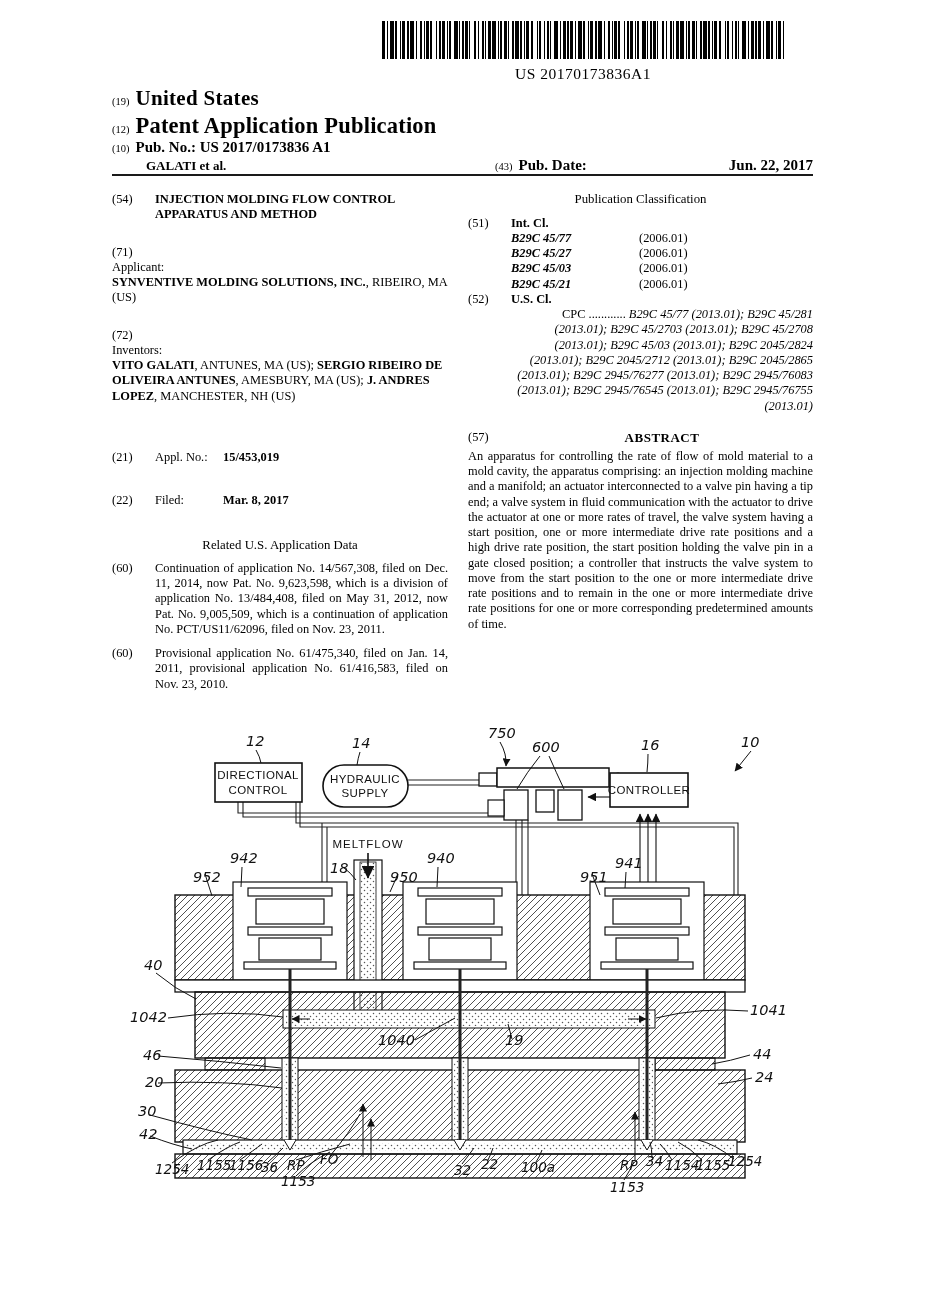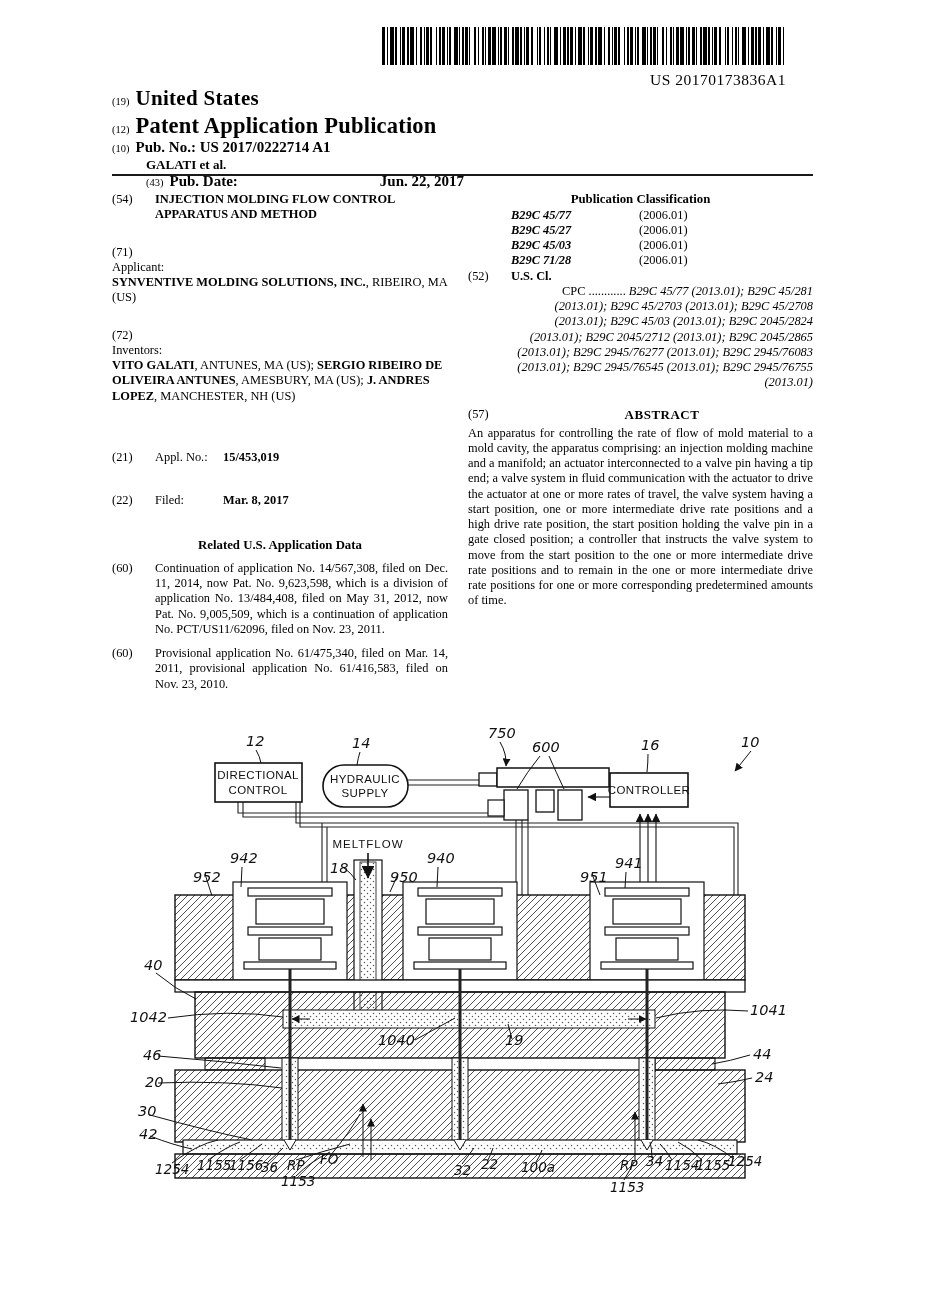--- a/index.html
+++ b/index.html
@@ -2,48 +2,48 @@
 <html><head>
 <meta charset="utf-8">
 <style>
   * { margin:0; padding:0; box-sizing:border-box; }
   html,body { background:#fff; }
   .page {
     position:relative; width:925px; height:1309px; background:#fff;
     font-family:"Liberation Serif", serif; color:#000; overflow:hidden;
   }
   
-  .barcode-wrap { position:absolute; left:380px; top:26px; width:406px; text-align:right; }
+  .barcode-wrap { position:absolute; left:380px; top:20px; width:406px; text-align:center; }
   .barcode-caption { font-size:15.5px; letter-spacing:0.5px; margin-top:1px; }
   
   .hdr { position:absolute; left:112px; top:86px; width:701px; }
   .hdr-row { display:flex; align-items:baseline; }
   .code-sm { font-size:10.5px; margin-right:6px; white-space:nowrap; }
   .us-title { font-size:21px; font-weight:bold; letter-spacing:0.3px; }
   .pap-row { margin-top:2px; display:flex; justify-content:space-between; align-items:baseline;flex-direction:column; }
   .pap-title { font-size:22.5px; font-weight:bold; letter-spacing:0.2px; white-space:nowrap; }
   .pub-block { width:318px; }
   .pub-line { display:flex; align-items:baseline; font-size:15px; font-weight:bold; }
   .pub-line .code-sm { font-weight:normal; }
   .pub-line .grow { flex:1; }
-  .authors-row { margin-top:1px; display:flex; justify-content:space-between; align-items:baseline;flex-direction:column; }
+  .authors-row { margin-top:1px; display:flex; justify-content:space-between; align-items:baseline; }
   .authors { font-size:13px; font-weight:bold; margin-left:34px; }
   .hrule { position:absolute; left:112px; top:174px; width:701px; border-top:2.5px solid #1a1a1a; }
   
   .col { position:absolute; top:192px; font-size:12.4px; line-height:1.23; }
   .col-left  { left:112px; width:336px; }
   .col-right { left:468px; width:345px; }
   .row { display:flex; margin-bottom:0; }
   .code { width:43px; flex:none; font-size:12.4px; }
   .lbl  { width:68px; flex:none; }
   .content { flex:1; }
   .bold { font-weight:bold; }
   .title-text { font-weight:bold; }
   .sp-lg { margin-top:22px;flex-direction:column; }
-  .center-head { text-align:center; font-weight:bold; font-size:12.8px; }
+  .center-head { text-align:center; font-weight:normal; font-size:12.8px; }
   .just { text-align:justify; }
   .related-para { margin-top:7px; }
   .intcl-row { display:flex; }
   .intcl-cls { width:128px; font-weight:bold; font-style:italic; }
   .intcl-ver { }
   .cpc { text-align:right; font-style:italic; }
   .cpc .cpc-head { font-style:normal; }
   .cpc .b { font-weight:normal; }
   .abstract-head { display:flex; margin-top:16px; }
   .abstract-head .ah { flex:1; text-align:center; font-weight:bold; font-size:13px; letter-spacing:0.5px; }
@@ -75,21 +75,21 @@
     </div>
     <div class="pap-row">
       <span style="display:flex;align-items:baseline;">
         <span class="code-sm">(12)</span>
         <span class="pap-title">Patent Application Publication</span>
       </span>
       <span class="pub-block">
         <span class="pub-line">
           <span class="code-sm">(10)</span>
           <span>Pub. No.:</span>&nbsp;
-          <span>US 2017/0222714 A1</span>
+          <span>US 2017/0173836 A1</span>
         </span>
       </span>
     </div>
     <div class="authors-row">
       <span class="authors">GALATI et al.</span>
       <span class="pub-block">
         <span class="pub-line">
           <span class="code-sm">(43)</span>
           <span>Pub. Date:</span>
           <span class="grow"></span>
@@ -131,42 +131,46 @@
     </div>
 
     <div class="center-head" style="margin-top:30px;">Related U.S. Application Data</div>
 
     <div class="row related-para">
       <span class="code">(60)</span>
       <span class="content just">Continuation of application No. 14/567,308, filed on Dec. 11, 2014, now Pat. No. 9,623,598, which is a division of application No. 13/484,408, filed on May 31, 2012, now Pat. No. 9,005,509, which is a continuation of application No. PCT/US11/62096, filed on Nov. 23, 2011.</span>
     </div>
     <div class="row" style="margin-top:9px;">
       <span class="code">(60)</span>
-      <span class="content just">Provisional application No. 61/475,340, filed on Mar. 14, 2011, provisional application No. 61/416,583, filed on Nov. 23, 2010.</span>
+      <span class="content just">Provisional application No. 61/475,340, filed on Jan. 14, 2011, provisional application No. 61/416,583, filed on Nov. 23, 2010.</span>
     </div>
   </div>
 
   <div class="col col-right">
     <div class="center-head">Publication Classification</div>
 
+    <div class="row" style="margin-top:8px;">
+      <span class="code">(51)</span>
+      <span class="content bold">Int. Cl.</span>
+    </div>
     <div style="margin-left:43px;">
       <div class="intcl-row">
           <span class="intcl-cls">B29C 45/77</span>
           <span class="intcl-ver">(2006.01)</span>
         </div>
       <div class="intcl-row">
           <span class="intcl-cls">B29C 45/27</span>
           <span class="intcl-ver">(2006.01)</span>
         </div>
       <div class="intcl-row">
           <span class="intcl-cls">B29C 45/03</span>
           <span class="intcl-ver">(2006.01)</span>
         </div>
       <div class="intcl-row">
-          <span class="intcl-cls">B29C 71/28</span>
+          <span class="intcl-cls">B29C 45/21</span>
           <span class="intcl-ver">(2006.01)</span>
         </div>
     </div>
 
     <div class="row">
       <span class="code">(52)</span>
       <span class="content bold">U.S. Cl.</span>
     </div>
     <div class="cpc" style="margin-left:43px;"><span class="cpc-head">CPC ............ </span><span class="b">B29C 45/77 (2013.01); B29C 45/281 (2013.01); B29C 45/2703 (2013.01); B29C 45/2708 (2013.01); B29C 45/03 (2013.01); </span><span>B29C 2045/2824 (2013.01); B29C 2045/2712 (2013.01); B29C 2045/2865 (2013.01); B29C 2945/76277 (2013.01); B29C 2945/76083 (2013.01); B29C 2945/76545 (2013.01); B29C 2945/76755 (2013.01)</span></div>
 

